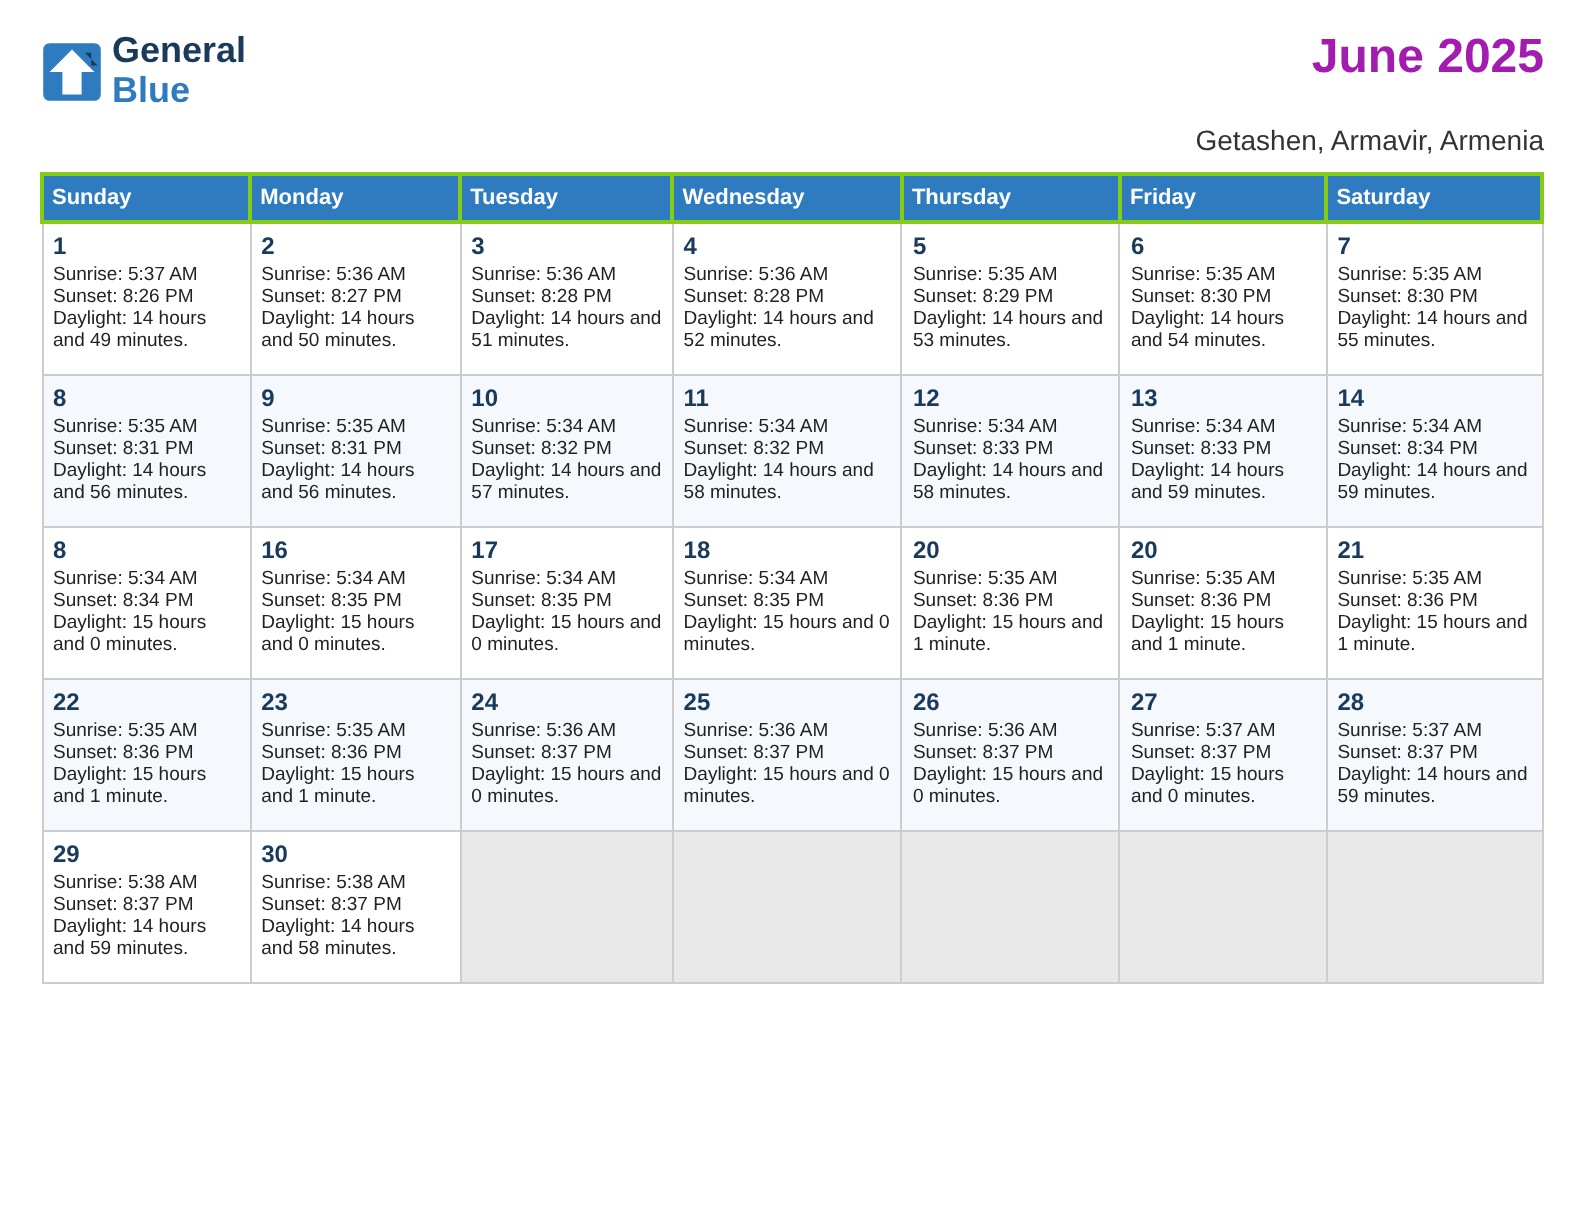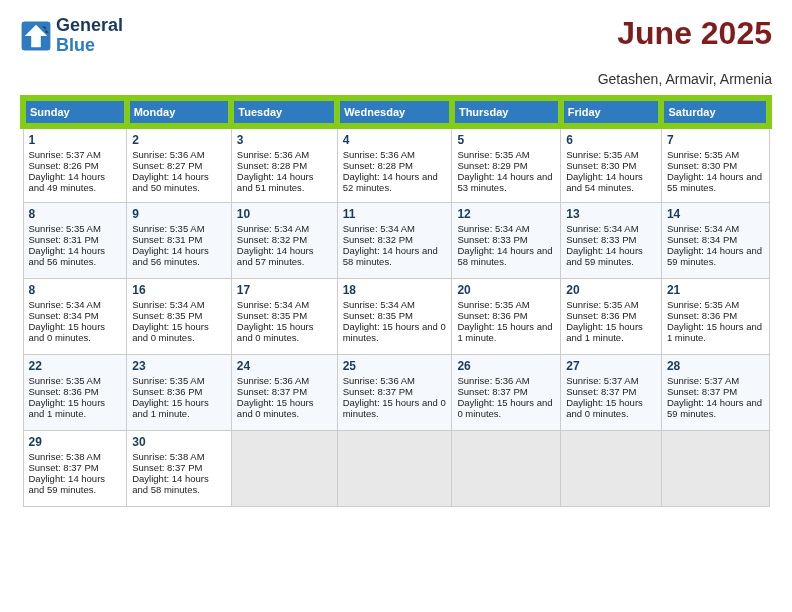--- a/index.html
+++ b/index.html
@@ -37,43 +37,43 @@
       color: #2e7bbf;
     }
     .logo-icon {
       width: 32px;
       height: 32px;
     }
     .title-block {
       text-align: right;
     }
     .main-title {
-      font-size: 32px;
-      font-weight: bold;
-      color: #7f1d1d;
+      font-size: 24px;
+      font-weight: bold;
+      color: #a21caf;
       line-height: 1.1;
     }
     .subtitle {
       font-size: 14px;
       color: #333;
       margin-top: 20px;
     }
     table {
       width: 100%;
       border-collapse: collapse;
       font-size: 10px;
     }
     thead tr th {
       background: #2e7bbf;
       color: #fff;
       font-weight: bold;
       font-size: 11px;
       padding: 5px 4px;
       text-align: left;
-      border: 6px solid #84cc16;
+      border: 2px solid #84cc16;
     }
     tbody tr td {
       border: 1px solid #ccc;
       vertical-align: top;
       padding: 4px 5px;
       font-size: 9.5px;
       color: #222;
       height: 76px;
     }
     tbody tr:nth-child(even) td {

